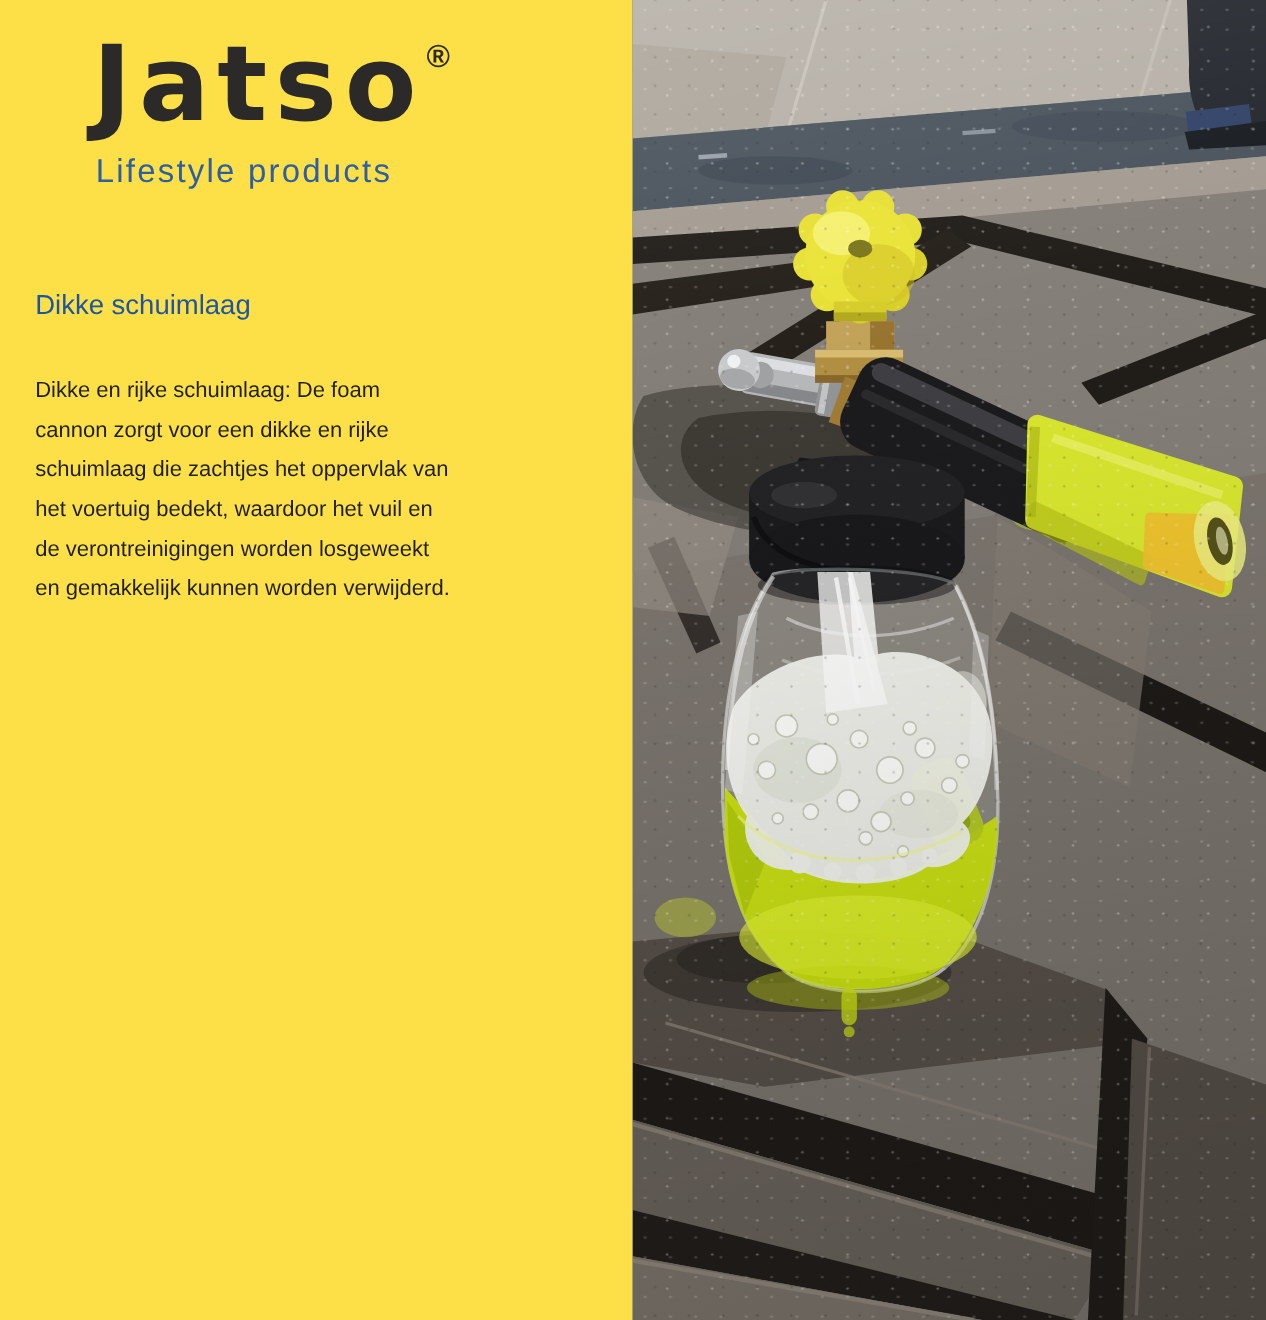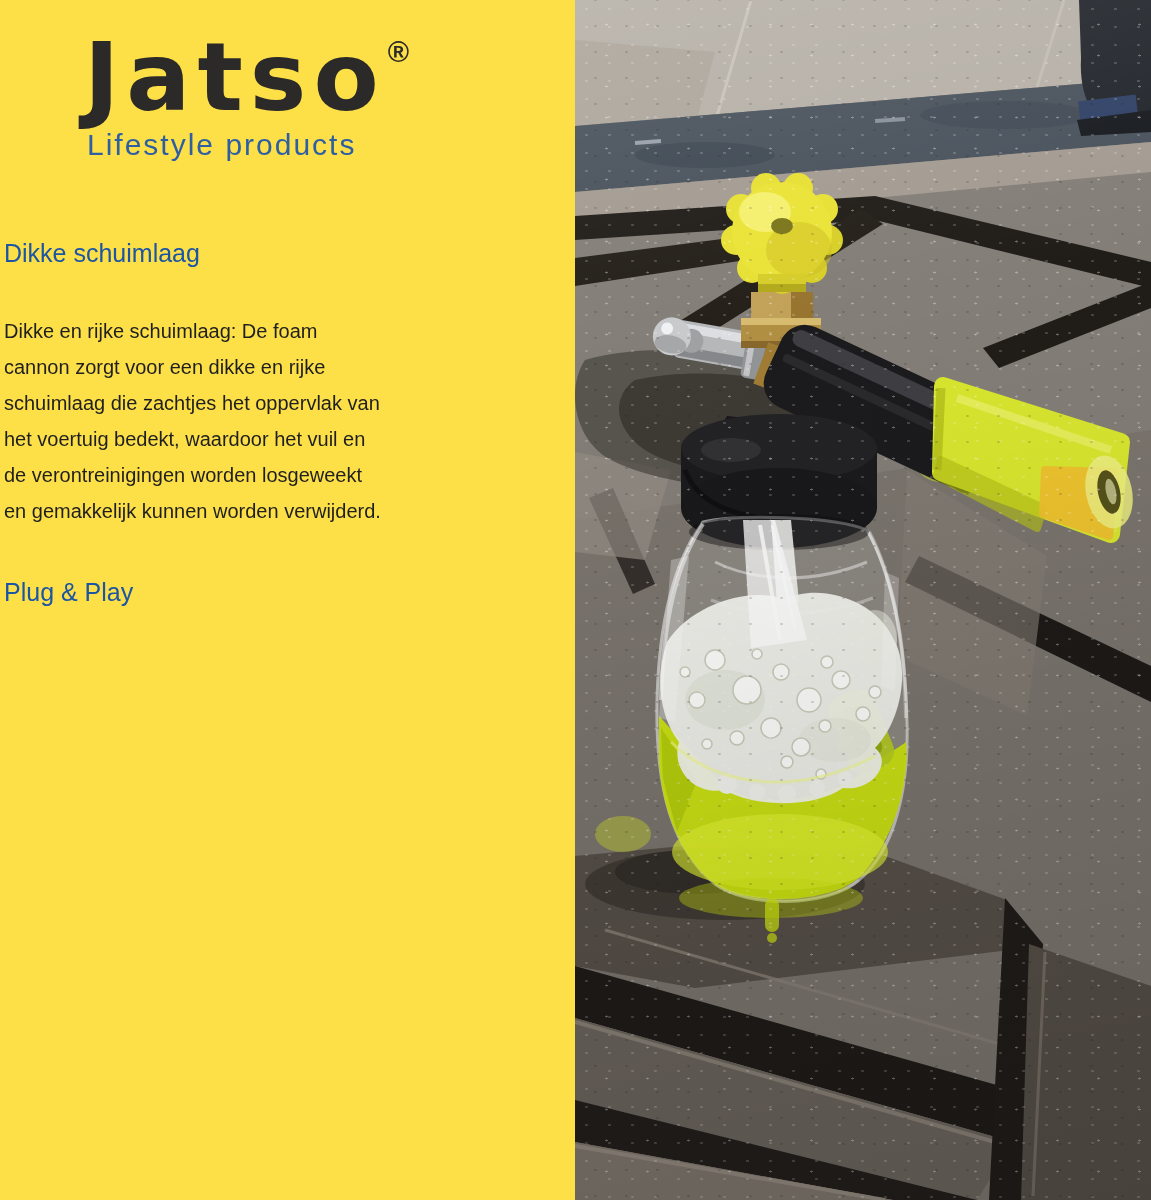--- a/index.html
+++ b/index.html
@@ -3,25 +3,25 @@
 <meta charset="utf-8">
 <style>
   html,body{margin:0;padding:0;background:#ffffff;}
   .page{position:relative;width:1151px;height:1200px;background:#ffffff;overflow:hidden;
         font-family:"Liberation Sans","DejaVu Sans",sans-serif;}
   .left-col{position:absolute;left:0;top:0;width:575px;height:1200px;background:#fde047;}
   .brand{position:absolute;left:84px;top:30px;}
   .brand-name{font-family:"DejaVu Sans","Liberation Sans",sans-serif;font-size:95px;font-weight:800;
               letter-spacing:7px;color:#2b2a28;line-height:1;}
   .brand-reg{font-size:29px;font-weight:700;color:#2b2a28;position:relative;top:-48px;left:2px;}
-  .brand-tagline{margin-top:3px;padding-left:3px;font-size:30px;letter-spacing:2px;color:#2e5fa3;font-weight:400;}
+  .brand-tagline{margin-top:14px;padding-left:3px;font-size:30px;letter-spacing:2px;color:#2e5fa3;font-weight:400;}
   .feature{position:absolute;left:4px;width:568px;}
   .feature h2{margin:0;font-size:25px;font-weight:400;color:#1c55a4;line-height:31px;}
   .feature p{margin:44px 0 0 0;font-size:20px;color:#1f1f1f;line-height:36px;white-space:pre-line;}
-  .f1{top:238px;} .f2{top:577px;} .f3{top:830px;}
+  .f1{top:262px;margin-left:28px;} .f2{top:577px;} .f3{top:830px;}
   .photo{position:absolute;left:575px;top:0;width:576px;height:1200px;overflow:hidden;background:#7b756e;}
   .photo svg{display:block;}
   .spk{position:absolute;left:0;top:0;width:576px;height:1200px;pointer-events:none;}
   .spk1{background-image:radial-gradient(rgba(255,255,255,0.55) 1.1px, rgba(255,255,255,0) 1.9px);
         background-size:23px 18px;opacity:.34;}
   .spk2{background-image:radial-gradient(rgba(255,255,255,0.85) 1px, rgba(255,255,255,0) 1.6px);
         background-size:41px 31px;background-position:11px 9px;opacity:.4;}
   .spk3{background-image:radial-gradient(rgba(25,20,15,0.6) 1px, rgba(25,20,15,0) 1.5px);
         background-size:31px 26px;background-position:5px 13px;opacity:.3;}
   .shade{position:absolute;left:0;top:0;width:576px;height:1200px;pointer-events:none;
@@ -46,21 +46,20 @@
       <h2>Dikke schuimlaag</h2>
       <p>Dikke en rijke schuimlaag: De foam
 cannon zorgt voor een dikke en rijke
 schuimlaag die zachtjes het oppervlak van
 het voertuig bedekt, waardoor het vuil en
 de verontreinigingen worden losgeweekt
 en gemakkelijk kunnen worden verwijderd.</p>
     </section>
 
     <section class="feature f2">
-      <h2>Plug &amp; Play</h2>
     </section>
 
   </div>
 
   <div class="photo">
     <svg width="576" height="1200" viewBox="0 0 576 1200" xmlns="http://www.w3.org/2000/svg">
 
       <rect width="576" height="1200" fill="#7b756e"></rect>
       <polygon points="0,190 576,140 576,430 0,520" fill="#87817a" opacity="0.7"></polygon>
 

